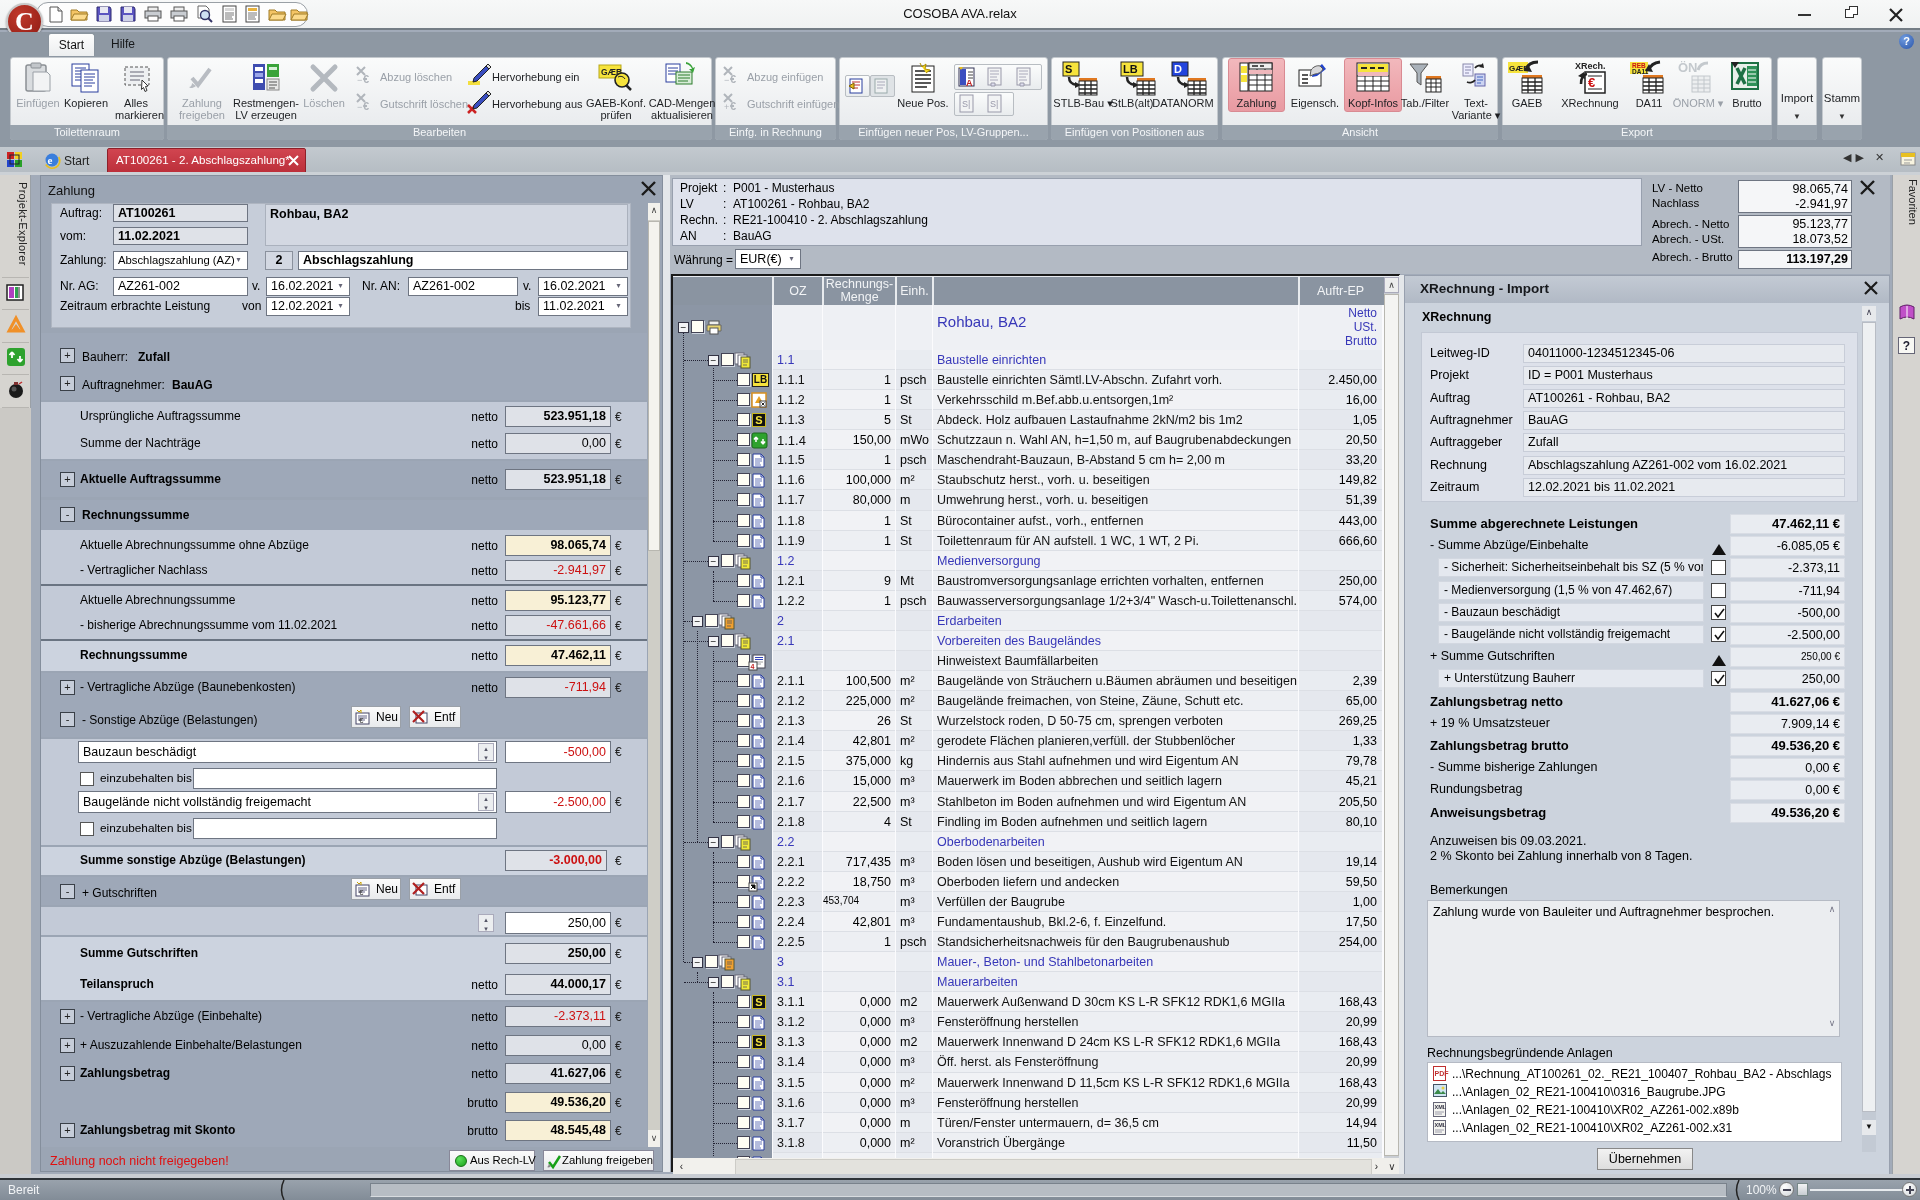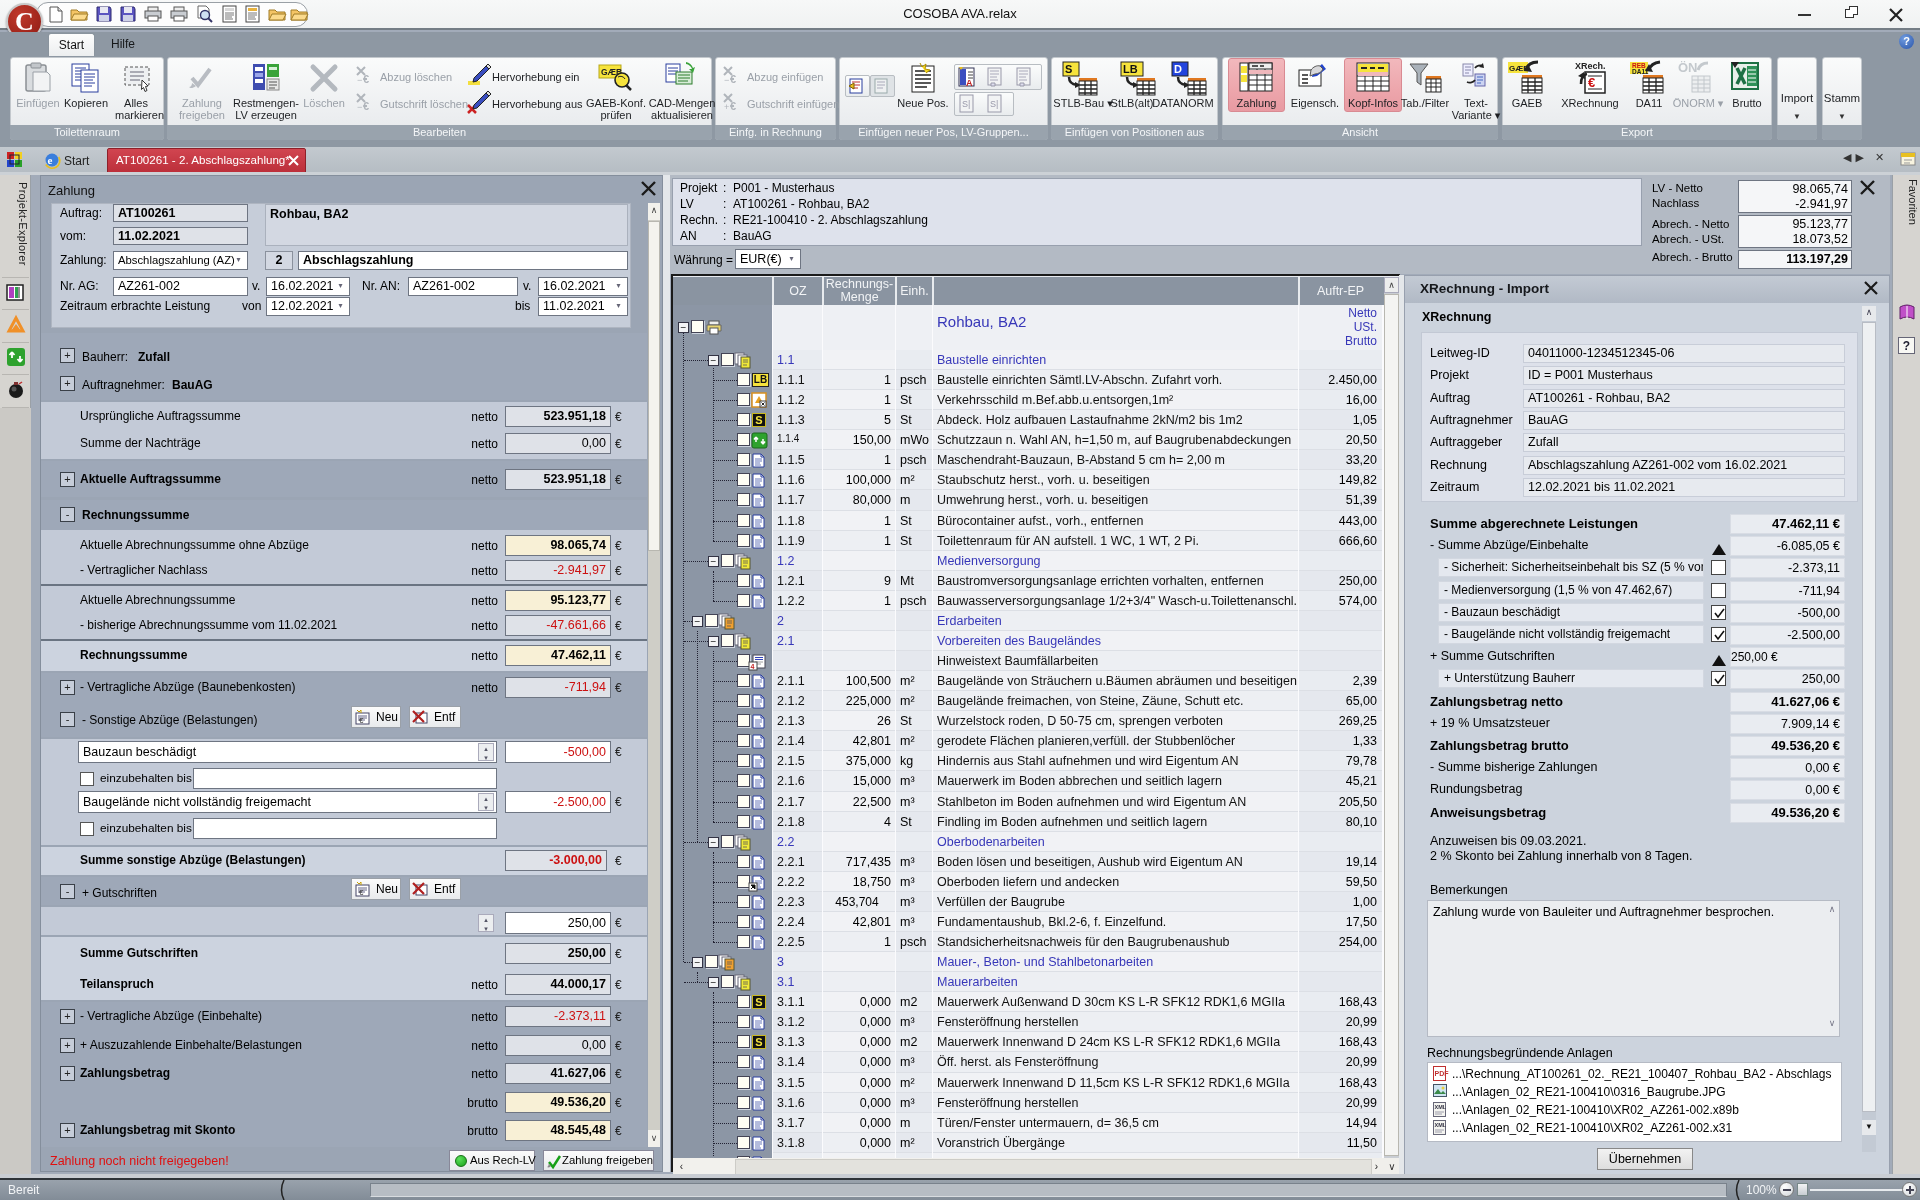--- a/index.html
+++ b/index.html
@@ -735,21 +735,21 @@
     <div class="a" style="left:900px;top:413px;width:32px;height:16px;font-size:12.5px">St</div>
     <div class="a" style="left:937px;top:413px;width:360px;height:16px;color:#111;font-size:12.5px;white-space:nowrap;overflow:hidden">Abdeck. Holz aufbauen Lastaufnahme 2kN/m2 bis 1m2</div>
     <div class="a" style="left:1299px;top:413px;width:78px;height:16px;text-align:right;font-size:12.5px">1,05</div>
     <div class="a" style="left:713px;top:420px;width:24px;height:1px;border-top:1px dotted #223"></div>
     <div class="a" style="left:737px;top:413px;width:13px;height:13px;background:#fffef4;border:1px solid #445;box-shadow:1px 1px 0 #cdd4de"></div>
     <div class="a" style="left:752px;top:413px;width:14px;height:14px;background:#111;border:1px solid #c8b820;color:#f6e33c;font-size:11px;font-weight:bold;text-align:center;line-height:13px">S</div>
     <div class="a" style="left:773px;top:430px;width:611px;height:20px;background:#e9ecf1"></div>
     <div class="a" style="left:823px;top:430px;width:73px;height:20px;background:#f1f2f5"></div>
     <div class="a" style="left:933px;top:430px;width:366px;height:20px;background:#f1f2f5"></div>
     <div class="a" style="left:773px;top:449px;width:611px;height:1px;background:#dcdfe5"></div>
-    <div class="a" style="left:777px;top:433px;width:44px;height:16px;color:#111;font-size:10px">1.1.4</div>
+    <div class="a" style="left:777px;top:433px;width:44px;height:16px;color:#111;font-size:13px">1.1.4</div>
     <div class="a" style="left:823px;top:433px;width:68px;height:16px;text-align:right;font-size:12.5px">150,00</div>
     <div class="a" style="left:900px;top:433px;width:32px;height:16px;font-size:12.5px">mWo</div>
     <div class="a" style="left:937px;top:433px;width:360px;height:16px;color:#111;font-size:12.5px;white-space:nowrap;overflow:hidden">Schutzzaun n. Wahl AN, h=1,50 m, auf Baugrubenabdeckungen</div>
     <div class="a" style="left:1299px;top:433px;width:78px;height:16px;text-align:right;font-size:12.5px">20,50</div>
     <div class="a" style="left:713px;top:440px;width:24px;height:1px;border-top:1px dotted #223"></div>
     <div class="a" style="left:737px;top:433px;width:13px;height:13px;background:#fffef4;border:1px solid #445;box-shadow:1px 1px 0 #cdd4de"></div>
     <svg style="left:752px;top:433px" width="15" height="15">
       <rect x="0" y="0" width="15" height="15" rx="2" fill="#2ea22e" stroke="#1a6a1a"></rect>
       <path d="M4 9 v-5 m0 0 l-2 2.5 m2 -2.5 l2 2.5 M11 6 v5 m0 0 l-2 -2.5 m2 2.5 l2 -2.5" stroke="#fff" stroke-width="1.5" fill="none"></path>
     </svg>
@@ -1104,21 +1104,21 @@
     </svg>
     <svg style="left:749px;top:883px" width="9" height="9">
       <rect x="0" y="0" width="8" height="8" fill="#fff" stroke="#444"></rect>
       <path d="M2 2 l4 4 m0 -4 l-4 4 m4 0 l0 -4 l-4 0" stroke="#111" stroke-width="1"></path>
     </svg>
     <div class="a" style="left:773px;top:892px;width:611px;height:20px;background:#e5e8ee"></div>
     <div class="a" style="left:823px;top:892px;width:73px;height:20px;background:#edeff3"></div>
     <div class="a" style="left:933px;top:892px;width:366px;height:20px;background:#edeff3"></div>
     <div class="a" style="left:773px;top:911px;width:611px;height:1px;background:#dcdfe5"></div>
     <div class="a" style="left:777px;top:895px;width:44px;height:16px;color:#111;font-size:12.5px">2.2.3</div>
-    <div class="a" style="left:823px;top:895px;width:68px;height:16px;text-align:center;font-size:12px">453,704</div>
+    <div class="a" style="left:823px;top:895px;width:68px;height:16px;text-align:left;font-size:10px">453,704</div>
     <div class="a" style="left:900px;top:895px;width:32px;height:16px;font-size:12.5px">m³</div>
     <div class="a" style="left:937px;top:895px;width:360px;height:16px;color:#111;font-size:12.5px;white-space:nowrap;overflow:hidden">Verfüllen der Baugrube</div>
     <div class="a" style="left:1299px;top:895px;width:78px;height:16px;text-align:right;font-size:12.5px">1,00</div>
     <div class="a" style="left:713px;top:902px;width:24px;height:1px;border-top:1px dotted #223"></div>
     <div class="a" style="left:737px;top:895px;width:13px;height:13px;background:#fffef4;border:1px solid #445;box-shadow:1px 1px 0 #cdd4de"></div>
     <svg style="left:752px;top:895px" width="13" height="15">
       <path d="M1 1 h8 l3 3 v10 h-11 z" fill="#fff" stroke="#2a3f9e"></path>
       <path d="M9 1 v3 h3" fill="none" stroke="#2a3f9e"></path>
       <path d="M3 6 h7 M3 8 h7 M3 10 h5 M3 12 h6" stroke="#2a3f9e" stroke-width="0.7"></path>
     </svg>
@@ -1382,21 +1382,21 @@
     </div>
     <div class="a" style="left:1730px;top:603px;width:115px;height:20px;background:#e9ecf1;border:1px solid #d8dce4;line-height:18px;text-align:right;padding-right:4px;font-weight:normal;font-size:12.5px;white-space:nowrap">-500,00</div>
     <div class="a" style="left:1438px;top:625px;width:266px;height:19px;background:#e4e8ef;border:1px solid #d2d7e0;line-height:17px;padding-left:5px;font-size:12px;white-space:nowrap;overflow:hidden">- Baugelände nicht vollständig freigemacht</div>
     <div class="a" style="left:1711px;top:627px;width:15px;height:15px;background:#fff;border:1px solid #444">
       <svg style="left:1.5px;top:1.5px" width="11" height="11">
         <path d="M1 5 l3 4 l6 -8" stroke="#111" stroke-width="1.6" fill="none"></path>
       </svg>
     </div>
     <div class="a" style="left:1730px;top:625px;width:115px;height:20px;background:#e9ecf1;border:1px solid #d8dce4;line-height:18px;text-align:right;padding-right:4px;font-weight:normal;font-size:12.5px;white-space:nowrap">-2.500,00</div>
     <div class="a" style="left:1430px;top:649px;width:280px;height:16px;font-weight:normal;font-size:12.5px;white-space:nowrap;overflow:hidden">+ Summe Gutschriften</div>
-    <div class="a" style="left:1730px;top:647px;width:115px;height:20px;background:#e9ecf1;border:1px solid #d8dce4;line-height:18px;padding-right:4px;font-weight:normal;font-size:12px;white-space:nowrap">250,00 €</div>
+    <div class="a" style="left:1730px;top:647px;width:115px;height:20px;background:#e9ecf1;border:1px solid #d8dce4;line-height:18px;text-align:right;padding-right:4px;font-weight:normal;font-size:10px;white-space:nowrap">250,00 €</div>
     <div class="a" style="left:1712px;top:655px;width:0;height:0;border-left:7px solid transparent;border-right:7px solid transparent;border-bottom:11px solid #111"></div>
     <div class="a" style="left:1438px;top:669px;width:266px;height:19px;background:#e4e8ef;border:1px solid #d2d7e0;line-height:17px;padding-left:5px;font-size:12px;white-space:nowrap;overflow:hidden">+ Unterstützung Bauherr</div>
     <div class="a" style="left:1711px;top:671px;width:15px;height:15px;background:#fff;border:1px solid #444">
       <svg style="left:1.5px;top:1.5px" width="11" height="11">
         <path d="M1 5 l3 4 l6 -8" stroke="#111" stroke-width="1.6" fill="none"></path>
       </svg>
     </div>
     <div class="a" style="left:1730px;top:669px;width:115px;height:20px;background:#e9ecf1;border:1px solid #d8dce4;line-height:18px;text-align:right;padding-right:4px;font-weight:normal;font-size:12.5px;white-space:nowrap">250,00</div>
     <div class="a" style="left:1430px;top:694px;width:280px;height:16px;font-weight:bold;font-size:13px;white-space:nowrap;overflow:hidden">Zahlungsbetrag netto</div>
     <div class="a" style="left:1730px;top:692px;width:115px;height:20px;background:#e9ecf1;border:1px solid #d8dce4;line-height:18px;text-align:right;padding-right:4px;font-weight:bold;font-size:13px;white-space:nowrap">41.627,06 €</div>

